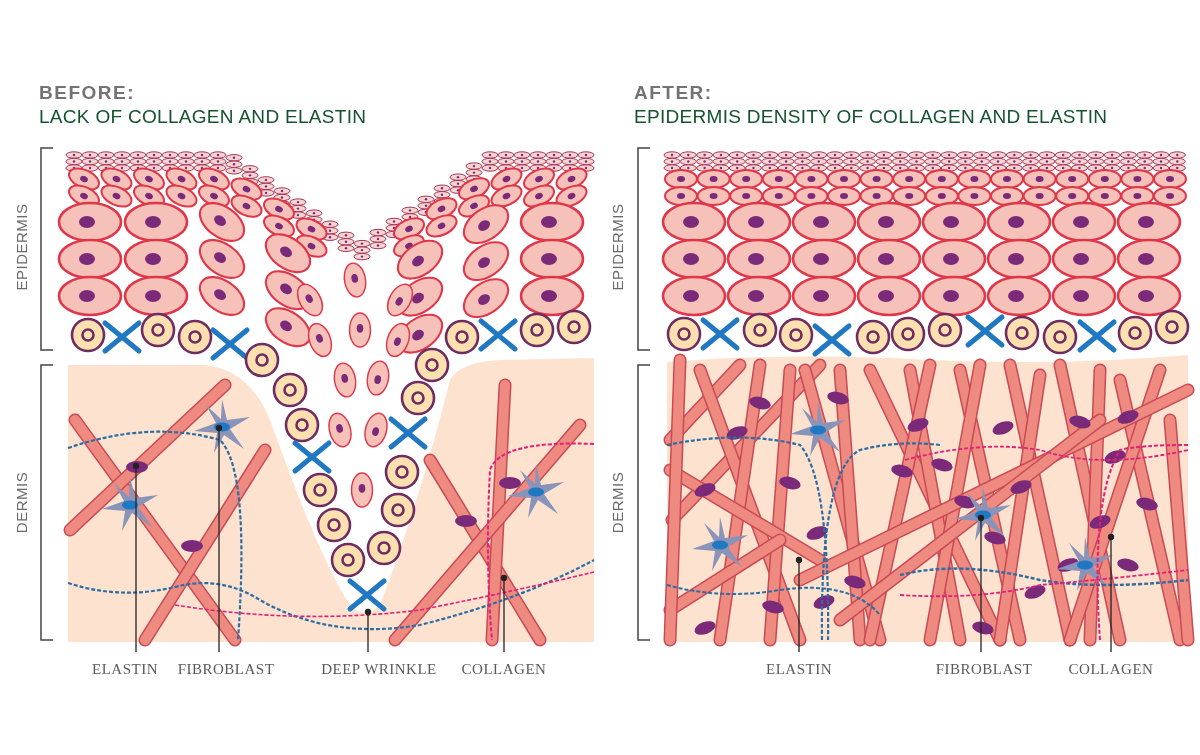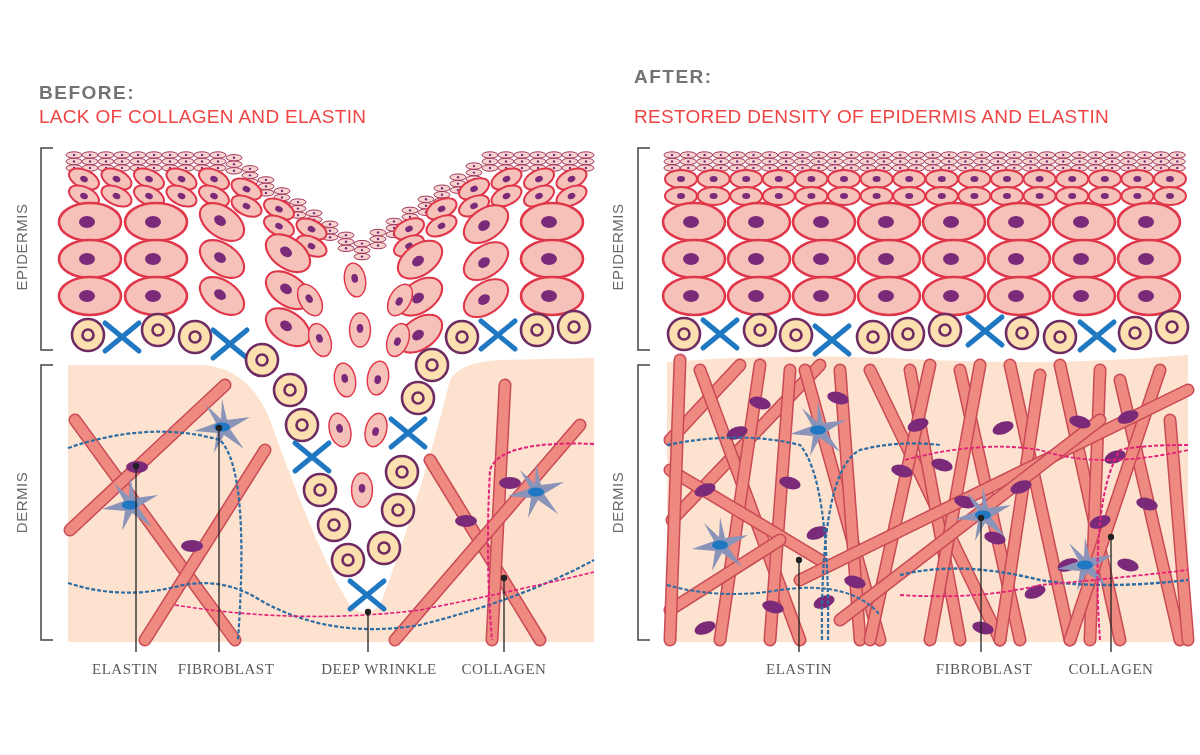--- a/index.html
+++ b/index.html
@@ -1,40 +1,40 @@
 <!DOCTYPE html>
 <html><head>
 <meta charset="utf-8">
 <style>
   html,body{margin:0;padding:0;background:#ffffff;}
   body{width:1200px;height:755px;position:relative;overflow:hidden;font-family:"Liberation Sans","DejaVu Sans",sans-serif;color:#5f5f5f;}
   .panel{position:absolute;top:0;height:755px;}
   .panel-title{position:absolute;font-weight:bold;font-size:19px;letter-spacing:1.5px;color:#737373;}
-  .panel-subtitle{position:absolute;font-size:19px;letter-spacing:0.3px;color:#ef4444;white-space:nowrap;}
+  .panel-subtitle{position:absolute;font-size:19px;letter-spacing:0.3px;color:#14532d;white-space:nowrap;}
   .layer-label{position:absolute;font-size:15px;letter-spacing:0.5px;color:#6a6a6a;transform:rotate(-90deg);transform-origin:center center;white-space:nowrap;}
   .callout{position:absolute;font-size:15px;letter-spacing:0.5px;color:#5a5a5a;white-space:nowrap;transform:translateX(-50%);font-family:Liberation Serif, serif;}
   svg{position:absolute;left:0;top:0;}
 </style>
 </head>
 <body>
 
 <div class="panel" style="left:0;width:600px;">
   <div class="panel-title" style="left:39px;top:82px;">BEFORE:</div>
   <div class="panel-subtitle" style="left:39px;top:106px;">LACK OF COLLAGEN AND ELASTIN</div>
   <div class="layer-label" style="left:-22px;top:239px;width:86px;text-align:center;">EPIDERMIS</div>
   <div class="layer-label" style="left:-12px;top:494px;width:66px;text-align:center;">DERMIS</div>
   <div class="callout" style="left:125px;top:661px;">ELASTIN</div>
   <div class="callout" style="left:226px;top:661px;">FIBROBLAST</div>
   <div class="callout" style="left:357px;top:661px;padding-left:44px;">DEEP WRINKLE</div>
   <div class="callout" style="left:504px;top:661px;">COLLAGEN</div>
 </div>
 
 <div class="panel" style="left:0;width:1200px;">
-  <div class="panel-title" style="left:634px;top:66px;">AFTER:</div>
-  <div class="panel-subtitle" style="left:634px;top:106px;">RESTORED DENSITY OF EPIDERMIS AND ELASTIN</div>
+  <div class="panel-title" style="left:634px;top:82px;">AFTER:</div>
+  <div class="panel-subtitle" style="left:634px;top:106px;">EPIDERMIS DENSITY OF COLLAGEN AND ELASTIN</div>
   <div class="layer-label" style="left:574px;top:239px;width:86px;text-align:center;">EPIDERMIS</div>
   <div class="layer-label" style="left:584px;top:494px;width:66px;text-align:center;">DERMIS</div>
   <div class="callout" style="left:799px;top:661px;">ELASTIN</div>
   <div class="callout" style="left:984px;top:661px;">FIBROBLAST</div>
   <div class="callout" style="left:1111px;top:661px;">COLLAGEN</div>
 </div>
 
 <svg id="art" width="1200" height="755" viewBox="0 0 1200 755" xmlns="http://www.w3.org/2000/svg">
   <defs>
     <g id="cellBig">

